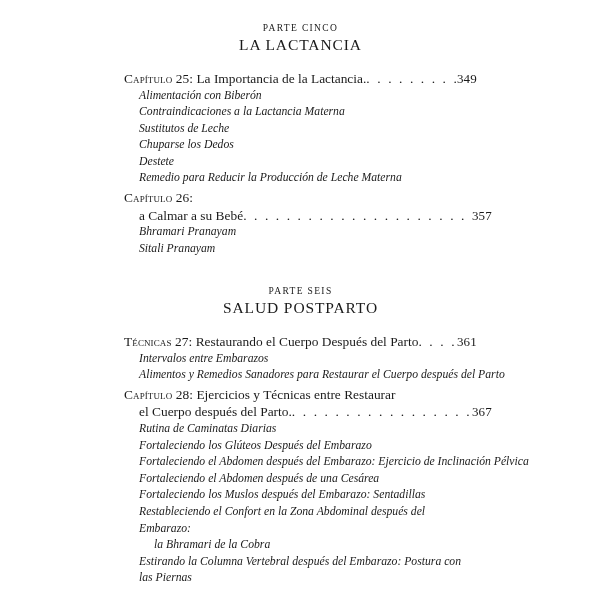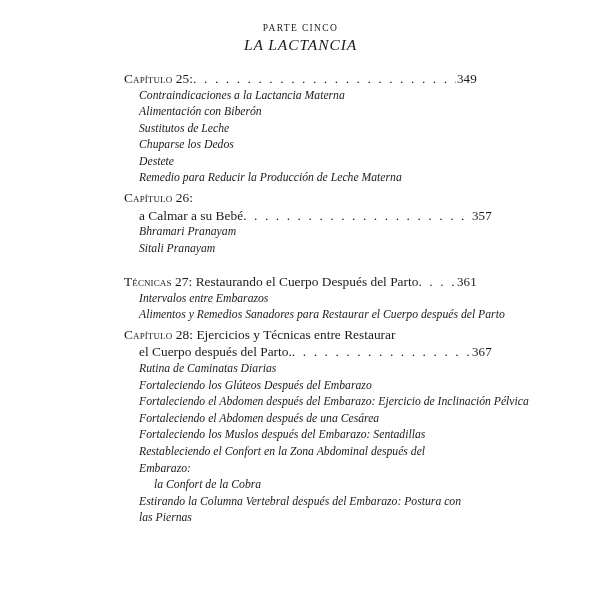--- a/index.html
+++ b/index.html
@@ -41,21 +41,20 @@
     display: block;
     color: #1a1a1a;
   }
   .part-title {
     font-size: 15.5px;
     letter-spacing: 0.9px;
     line-height: 19px;
     text-transform: uppercase;
     display: block;
     color: #1a1a1a;
-    font-style: italic;
   }
   .part-block-1 { margin-top: 22px; }
   .part-block-2 { margin-top: 28px; }
 
   
   .chapter-group { margin-top: 2px; }
   .chapter-group.first { margin-top: 16px; }
 
   .chapter-line {
     font-size: 13.4px;
@@ -121,45 +120,50 @@
 
 <div class="page">
   <div class="toc" id="toc-root">
       <div class="part-header part-block-1">
         <span class="part-label">PARTE CINCO</span>
         <span class="part-title">LA LACTANCIA</span>
       </div>
       <div class="chapter-group first">
         <div class="chapter-line">
           <span class="chapter-label">Capítulo 25:</span>
+          <span class="chapter-text"> La Importancia de la Lactancia.</span>
           <span class="leader">. . . . . . . . . . . . . . . . . . . . . . . . . . . . . . . . . . . . . . . . . . . . . . . . . . . . . . . . . . . . . . . . . . . . . . .</span>
           <span class="pageno">349</span>
         </div>
         <ul class="sub-list">
+          <li class="sub-item"><span>Alimentación con Biberón</span></li>
           <li class="sub-item"><span>Contraindicaciones a la Lactancia Materna</span></li>
-          <li class="sub-item"><span>Alimentación con Biberón</span></li>
           <li class="sub-item"><span>Sustitutos de Leche</span></li>
           <li class="sub-item"><span>Chuparse los Dedos</span></li>
           <li class="sub-item"><span>Destete</span></li>
           <li class="sub-item"><span>Remedio para Reducir la Producción de Leche Materna</span></li>
         </ul>
       </div>
       <div class="chapter-group">
         <div class="chapter-line">
           <span class="chapter-label">Capítulo 26:</span>
         </div>
         <div class="chapter-line cont">
           <span class="chapter-text">a Calmar a su Bebé</span>
           <span class="leader">. . . . . . . . . . . . . . . . . . . . . . . . . . . . . . . . . . . . . . . . . . . . . . . . . . . . . . . . . . . . . . . . . . . . . . .</span>
           <span class="pageno">357</span>
         </div>
         <ul class="sub-list">
           <li class="sub-item"><span>Bhramari Pranayam</span></li>
           <li class="sub-item"><span>Sitali Pranayam</span></li>
         </ul>
+      </div>
+      <div class="part-header part-block-2">
+        <span class="part-label">PARTE SEIS</span>
+        <span class="part-title">SALUD POSTPARTO</span>
       </div>
       <div class="chapter-group first">
         <div class="chapter-line">
           <span class="chapter-label">Técnicas 27:</span>
           <span class="chapter-text"> Restaurando el Cuerpo Después del Parto</span>
           <span class="leader">. . . . . . . . . . . . . . . . . . . . . . . . . . . . . . . . . . . . . . . . . . . . . . . . . . . . . . . . . . . . . . . . . . . . . . .</span>
           <span class="pageno">361</span>
         </div>
         <ul class="sub-list">
           <li class="sub-item"><span>Intervalos entre Embarazos</span></li>
@@ -175,18 +179,18 @@
           <span class="chapter-text">el Cuerpo después del Parto.</span>
           <span class="leader">. . . . . . . . . . . . . . . . . . . . . . . . . . . . . . . . . . . . . . . . . . . . . . . . . . . . . . . . . . . . . . . . . . . . . . .</span>
           <span class="pageno">367</span>
         </div>
         <ul class="sub-list">
           <li class="sub-item"><span>Rutina de Caminatas Diarias</span></li>
           <li class="sub-item"><span>Fortaleciendo los Glúteos Después del Embarazo</span></li>
           <li class="sub-item"><span>Fortaleciendo el Abdomen después del Embarazo: Ejercicio de Inclinación Pélvica</span></li>
           <li class="sub-item"><span>Fortaleciendo el Abdomen después de una Cesárea</span></li>
           <li class="sub-item"><span>Fortaleciendo los Muslos después del Embarazo: Sentadillas</span></li>
-          <li class="sub-item two-line"><span>Restableciendo el Confort en la Zona Abdominal después del Embarazo:</span><span class="sub-cont">la Confort de la Cobra</span></li>
+          <li class="sub-item two-line"><span>Restableciendo el Confort en la Zona Abdominal después del Embarazo:</span><span class="sub-cont">la Bhramari de la Cobra</span></li>
           <li class="sub-item two-line"><span>Estirando la Columna Vertebral después del Embarazo: Postura con las Piernas</span></li>
         </ul>
       </div>
     </div>
 </div>
 
 </body></html>

